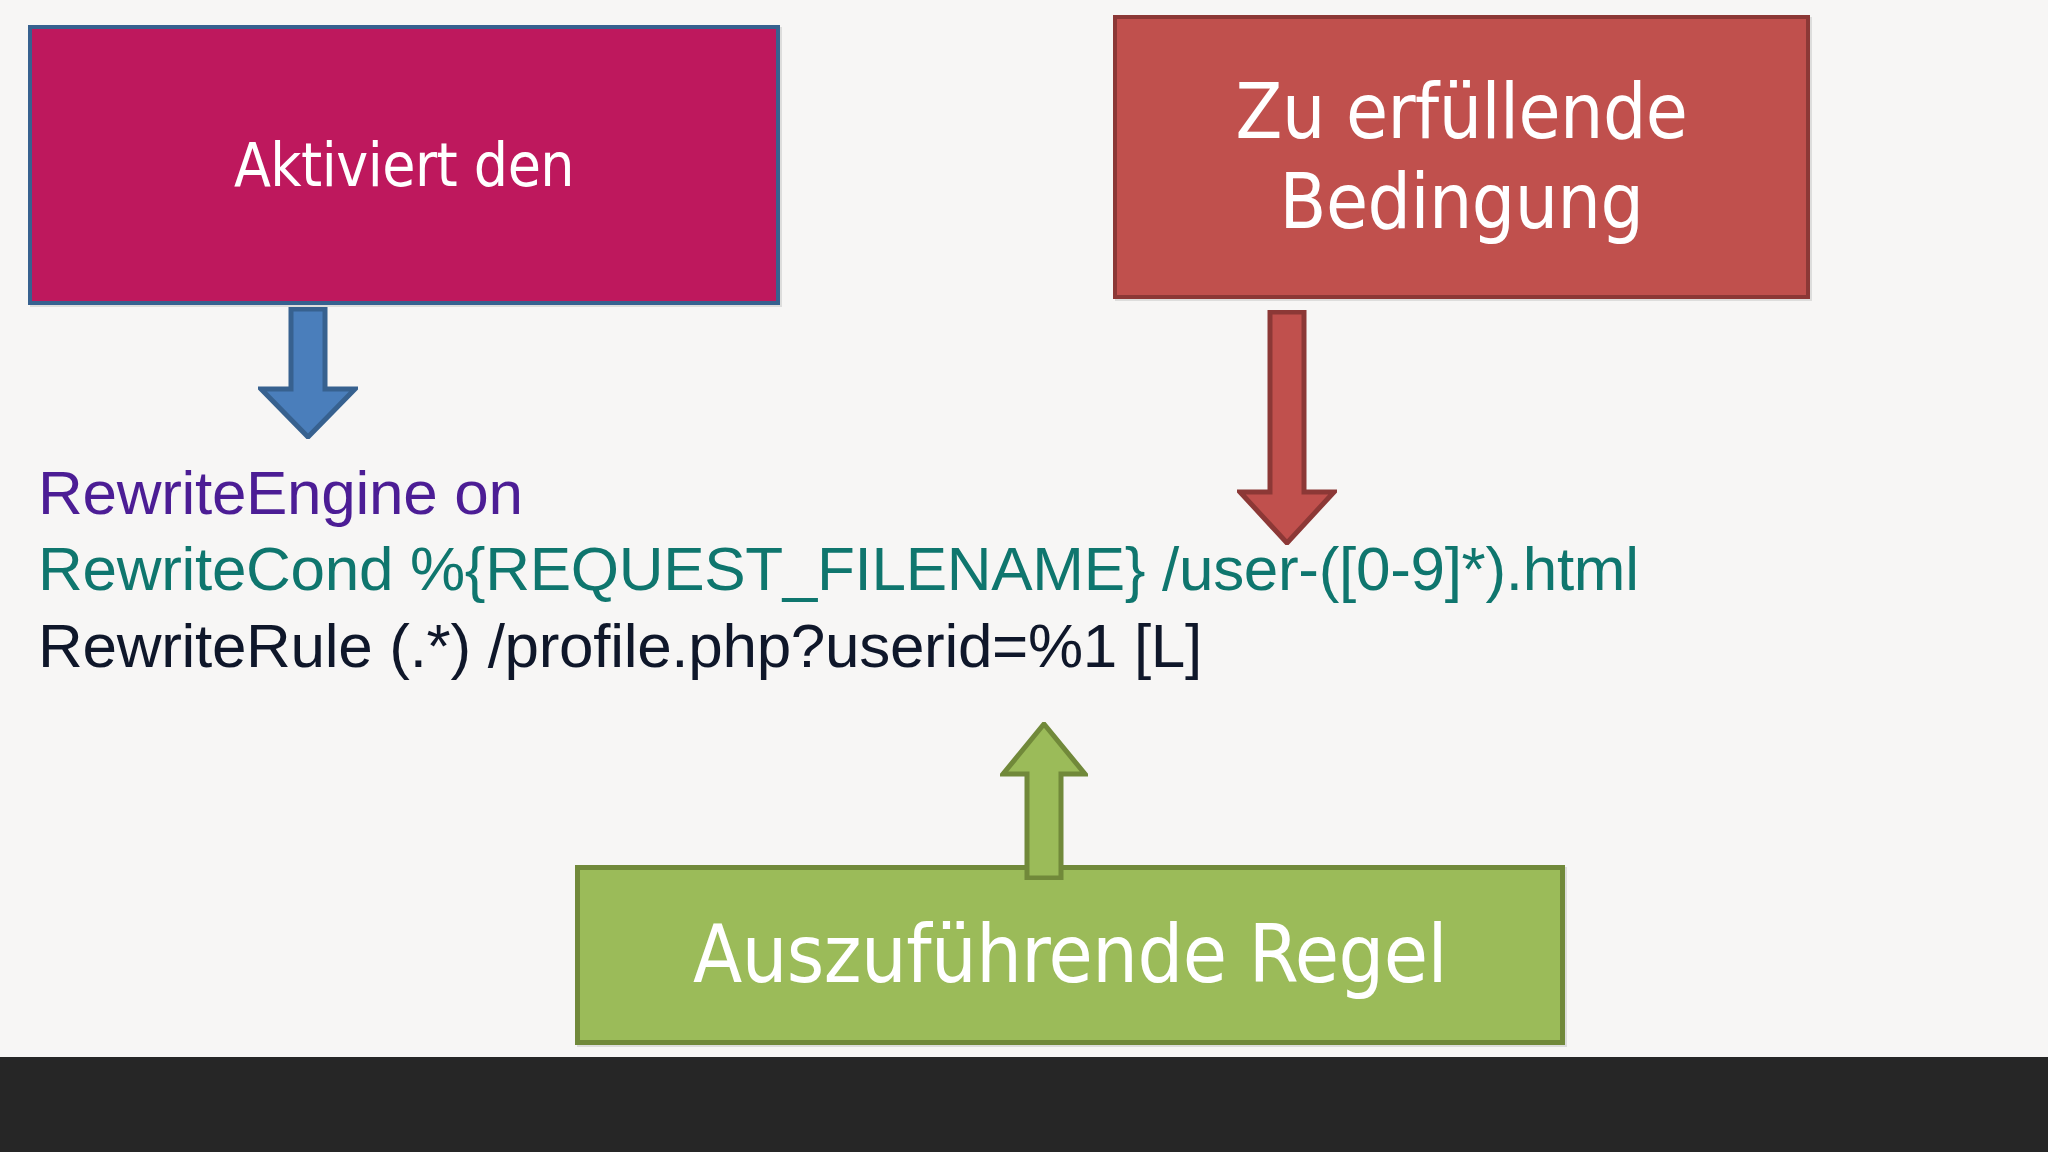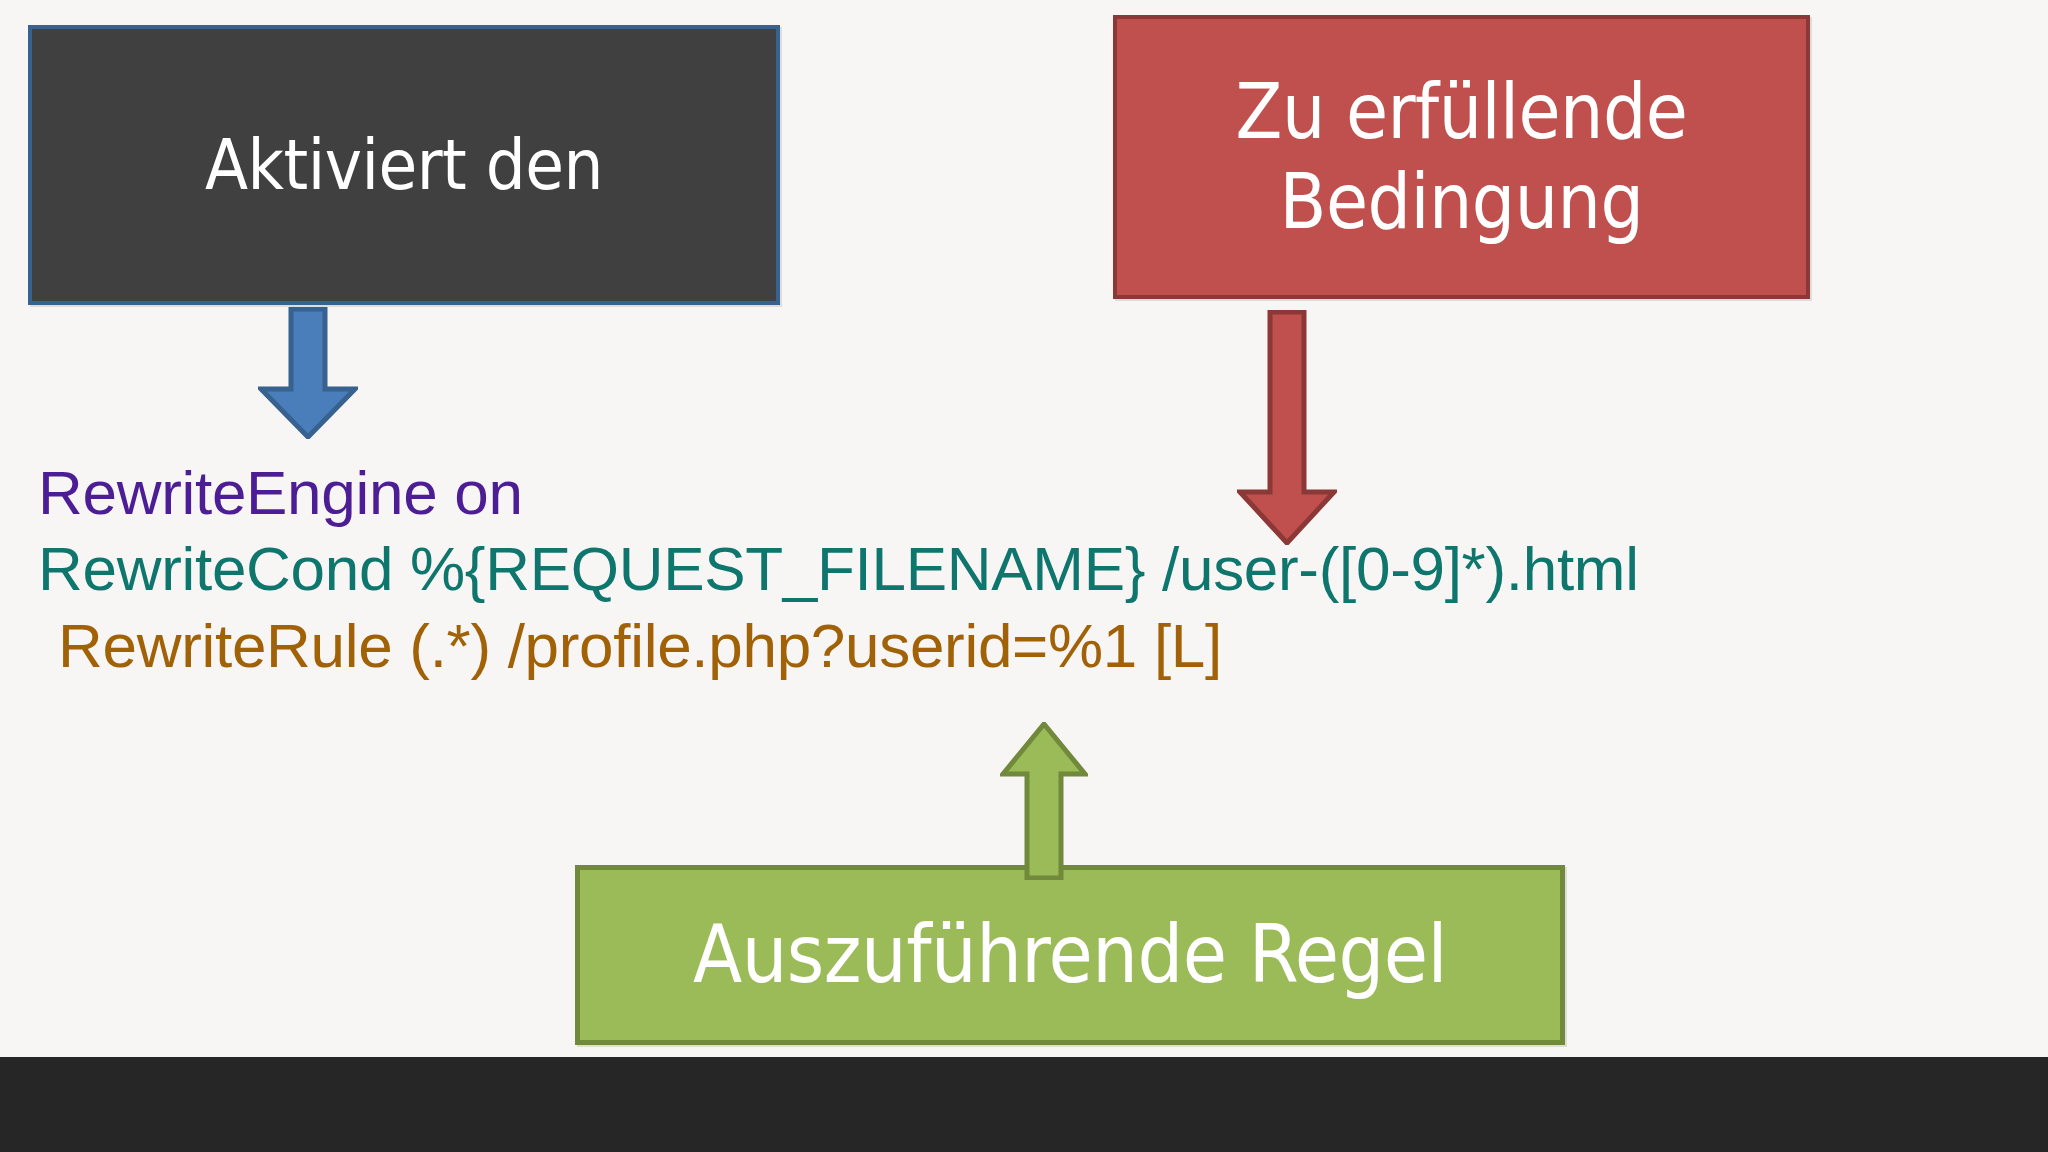--- a/index.html
+++ b/index.html
@@ -36,23 +36,23 @@
   .callout .line {
     display: block;
     white-space: nowrap;
   }
 
   .callout-blue {
     left: 28px;
     top: 25px;
     width: 752px;
     height: 280px;
-    background: #404040;
+    background: #be185d;
     border: 4px solid #37618f;
-    font-size: 70px;
+    font-size: 60px;
     box-shadow: 2px 2px 0 rgba(0,0,0,0.10);
   }
   .callout-red {
     left: 1113px;
     top: 15px;
     width: 697px;
     height: 284px;
     background: #c0504d;
     border: 4px solid #8c3836;
     font-size: 76px;
@@ -88,21 +88,21 @@
   }
   .code-line {
     font-family: "Liberation Sans", sans-serif;
     font-size: 62px;
     line-height: 1.23;
     white-space: pre;
     letter-spacing: -0.3px;
   }
   .code-line.c-blue  { color: #4c1d95; }
   .code-line.c-red   { color: #0f766e; }
-  .code-line.c-green { color: #a16207; margin-left: 20px; }
+  .code-line.c-green { color: #0f172a; }
 
   
   .footer-bar {
     position: absolute;
     left: 0;
     top: 1057px;
     width: 2048px;
     height: 95px;
     background: #262626;
   }

